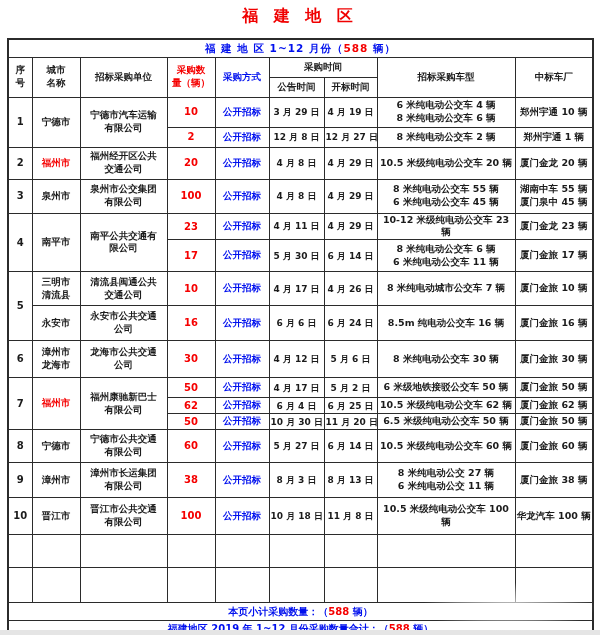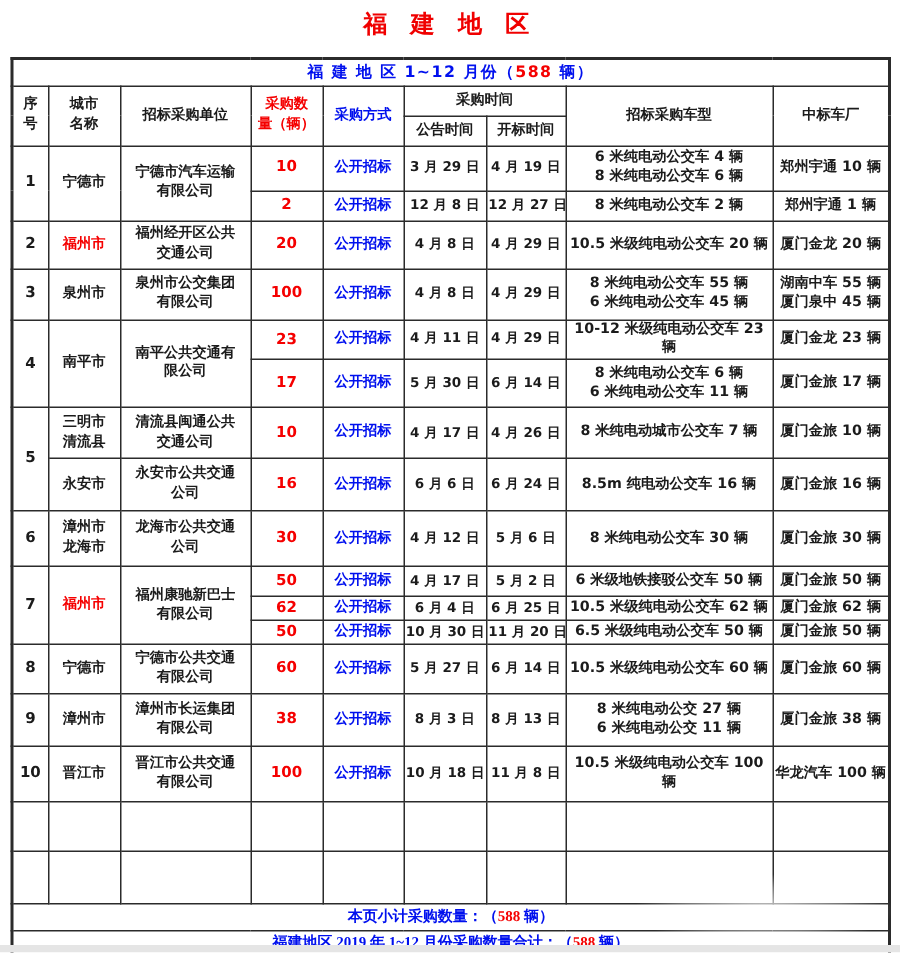--- a/index.html
+++ b/index.html
@@ -26,21 +26,21 @@
   }
   tr.region-row td{font-size:10.5px;color:#0010ee;letter-spacing:1px;}
   tr.hdr td{font-size:9.5px;}
   .red{color:#f50000;}
   .blue{color:#0010ee;}
   .c-qty{font-size:10px;color:#f50000;}
   .c-method{color:#0010ee;}
   .c-date{white-space:nowrap;font-size:9px;}
   .c-serial{font-size:10px;}
   tr.foot td{font-size:10px;}
-  tr.foot span{white-space:pre;font-family:Liberation Serif, serif;}
+  tr.foot span{white-space:pre;}
   .bottom-strip{
     position:absolute;left:0;bottom:0;width:600px;height:5px;
     background:#e5e5e5;z-index:5;
   }
   .watermark{
     position:absolute;right:6px;bottom:4px;width:170px;height:48px;z-index:6;
     background:radial-gradient(ellipse at center,rgba(255,255,255,0.75) 0%,rgba(255,255,255,0.35) 45%,rgba(255,255,255,0) 72%);
     pointer-events:none;
   }
 </style>

